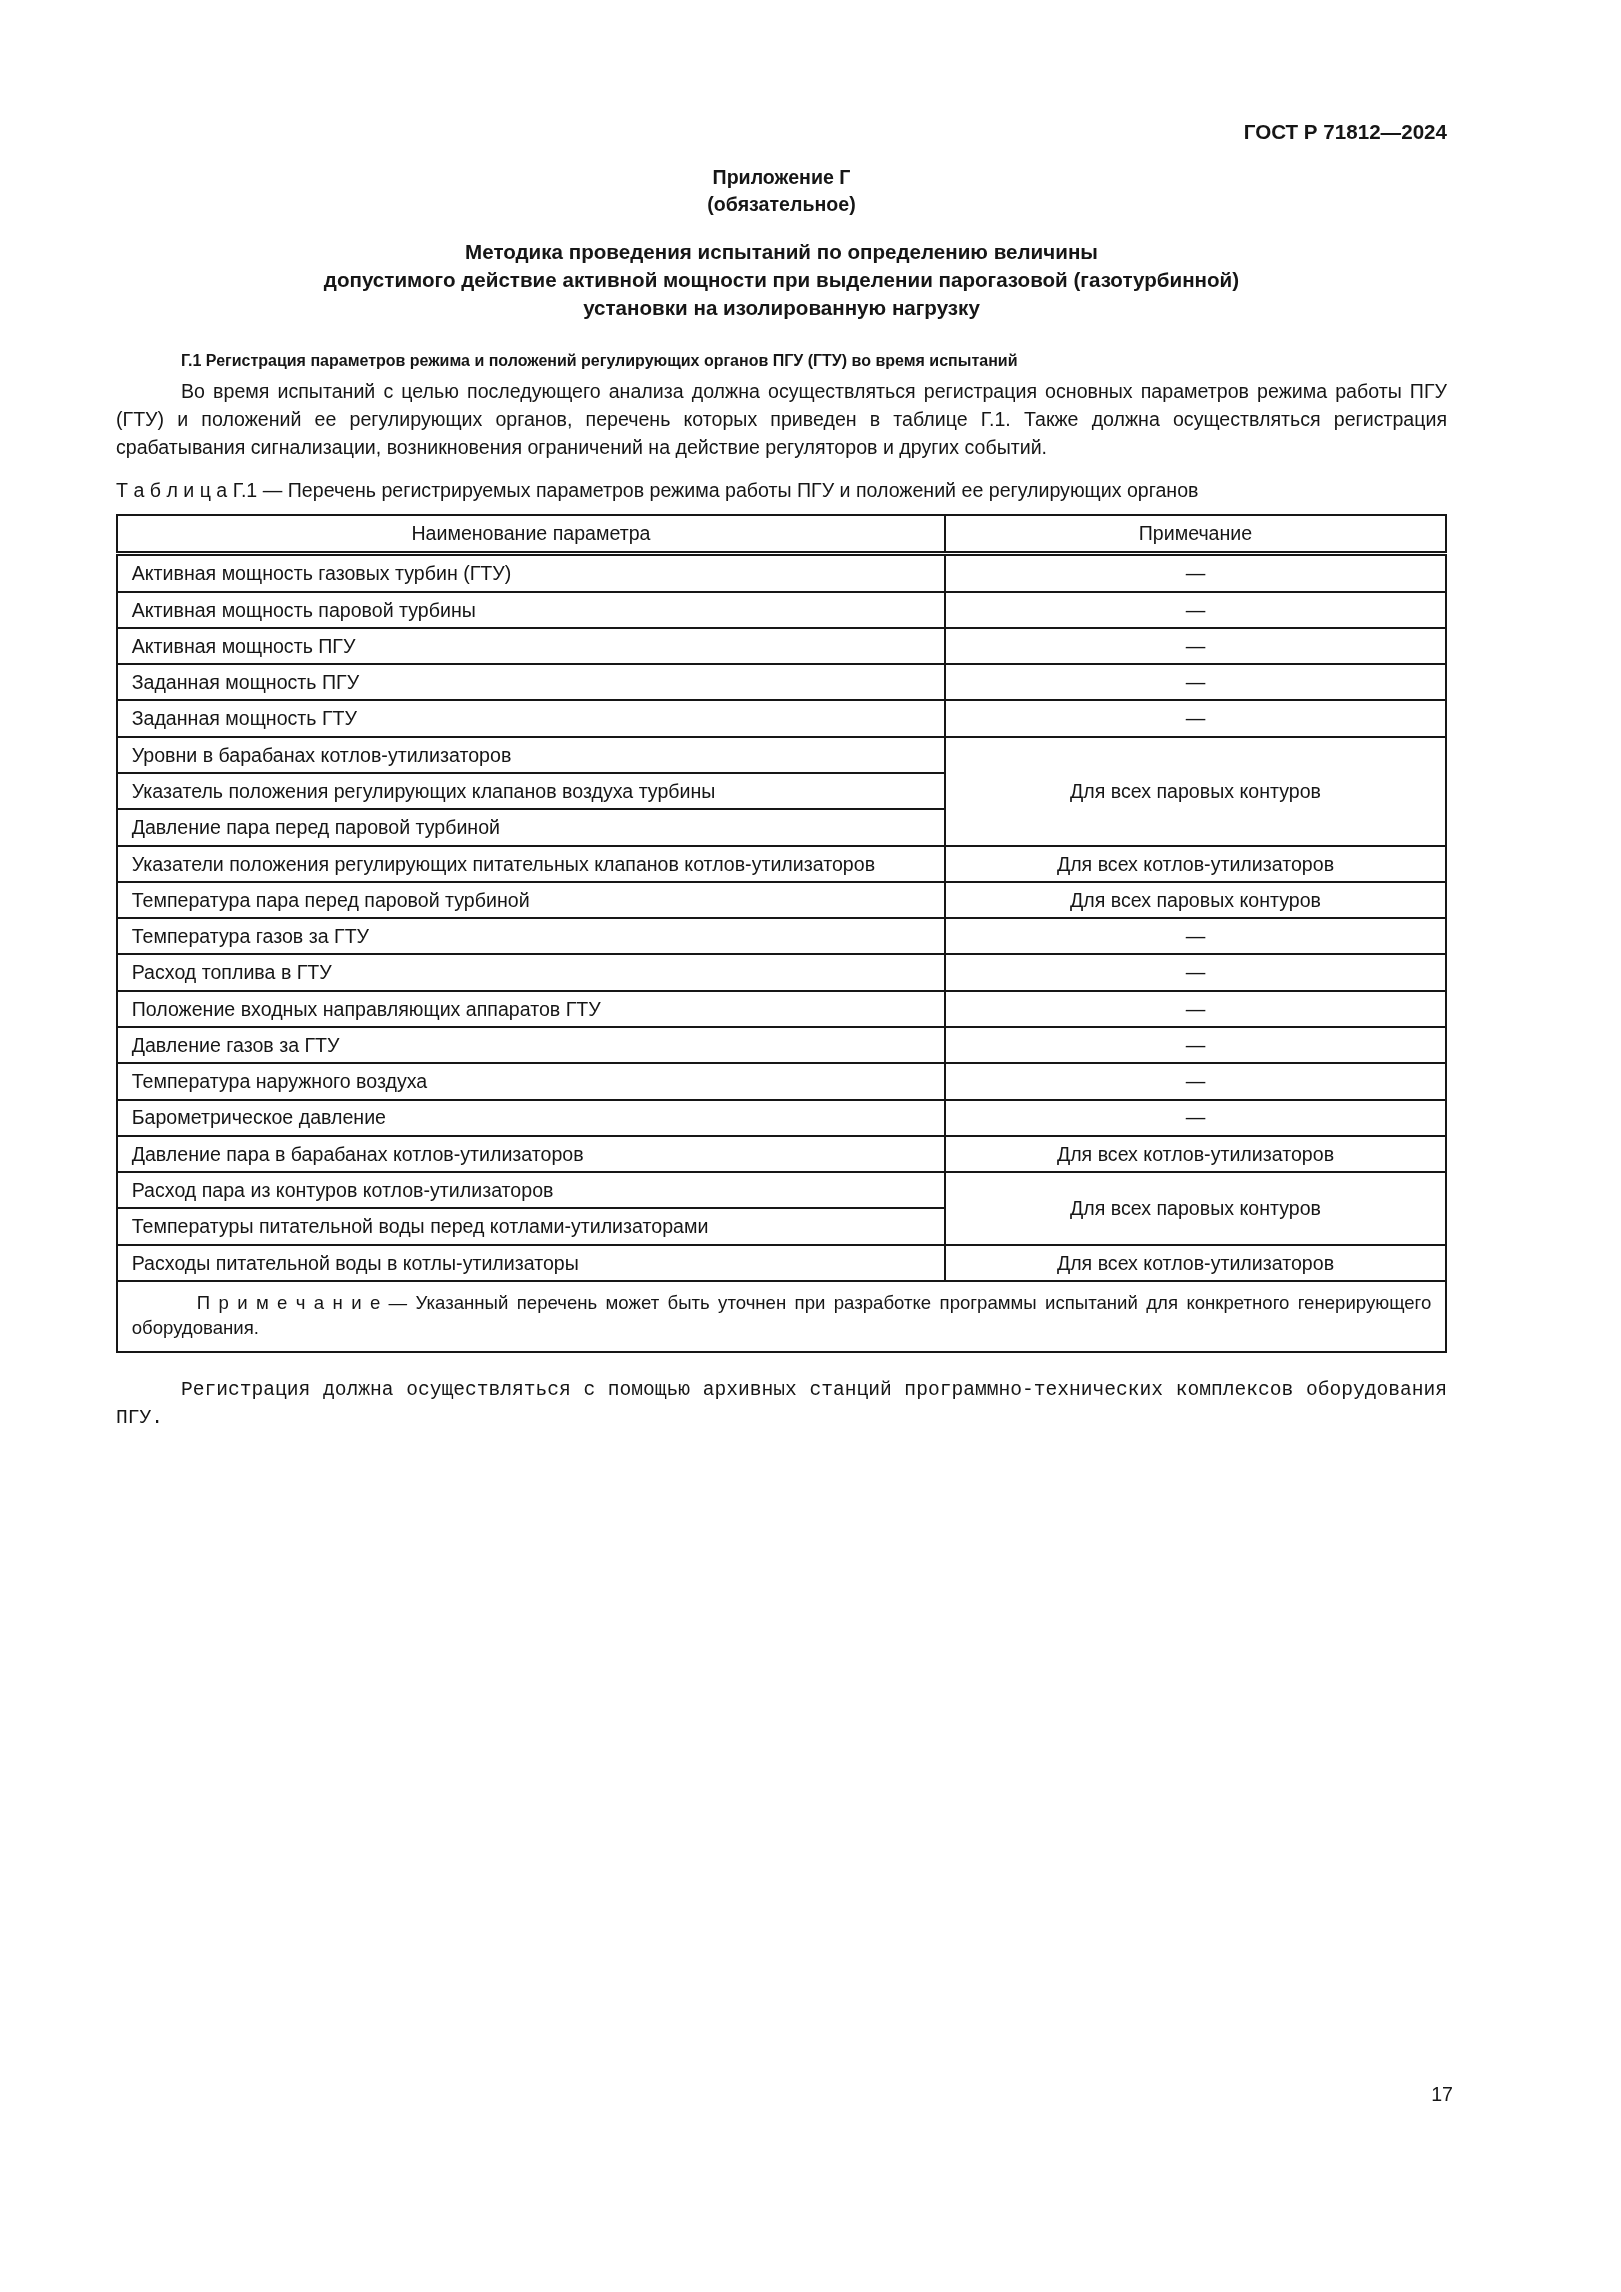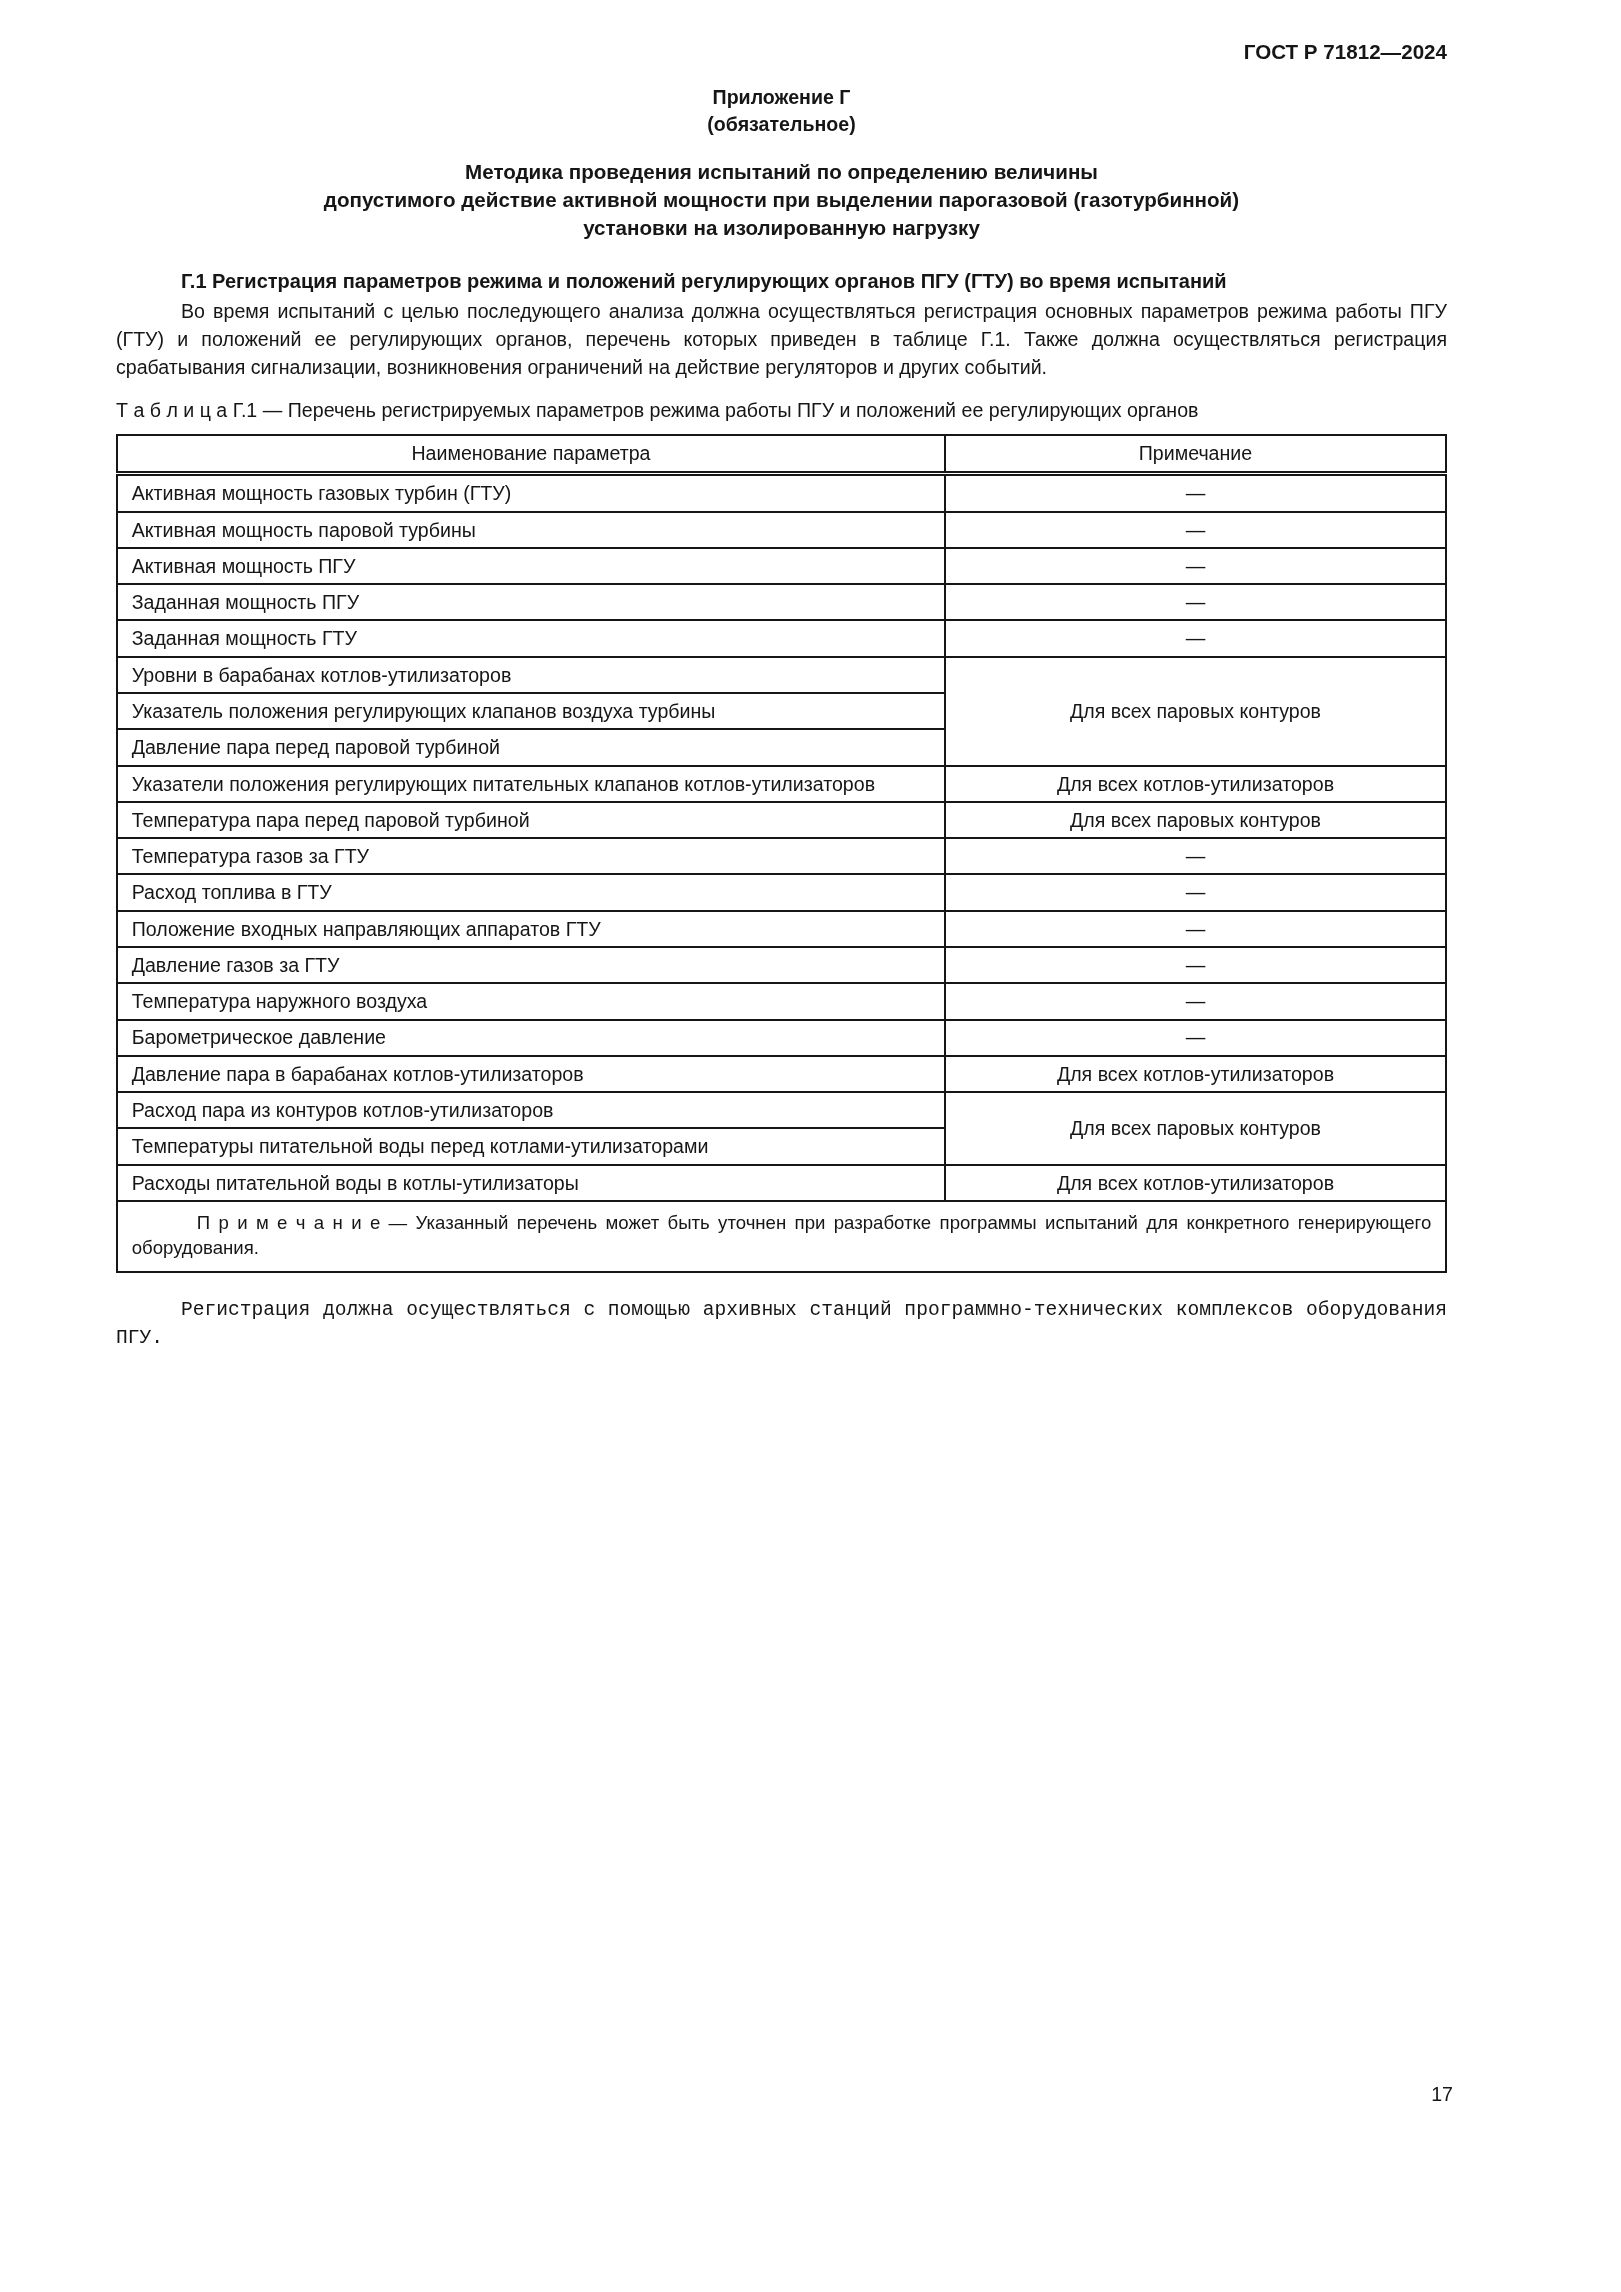--- a/index.html
+++ b/index.html
@@ -3,29 +3,29 @@
 <meta charset="utf-8">
 <style>
   * { margin:0; padding:0; box-sizing:border-box; }
   html,body { background:#e9e9e9; }
   .page {
     width:1621px; height:2293px;
     background:#ffffff;
     font-family:"Liberation Sans", sans-serif;
     color:#161616;
     position:relative;
-    padding:40px 174px 0 116px;
+    padding:120px 174px 0 116px;
     overflow:hidden;
     margin:0 auto;
   }
   .doc-code { text-align:right; font-weight:bold; font-size:20.6px; line-height:23.5px; }
   .appendix-label { margin-top:21.6px; text-align:center; font-weight:bold; font-size:19.6px; line-height:24.5px; }
   .appendix-kind  { margin-top:2px;  text-align:center; font-weight:bold; font-size:19.6px; line-height:24.5px; }
   .doc-title { margin-top:21.6px; text-align:center; font-weight:bold; font-size:20.6px; line-height:28px; }
-  .section-heading { margin-top:25.5px; font-weight:bold; font-size:20px; line-height:28px; text-indent:65px; text-align:left; }
+  .section-heading { margin-top:25.5px; font-weight:bold; font-size:16px; line-height:28px; text-indent:65px; text-align:left; }
   .section-paragraph { margin-top:2px; font-size:19.6px; line-height:28px; text-align:justify; text-indent:65px; }
   .table-caption { margin-top:15.7px; font-size:19.6px; line-height:27.4px; text-align:justify; }
   table.params {
     margin-top:9.8px;
     width:100%;
     border-collapse:collapse;
     border:2.9px solid #161616;
     table-layout:fixed;
   }
   col.col-name { width:62.3%; }

